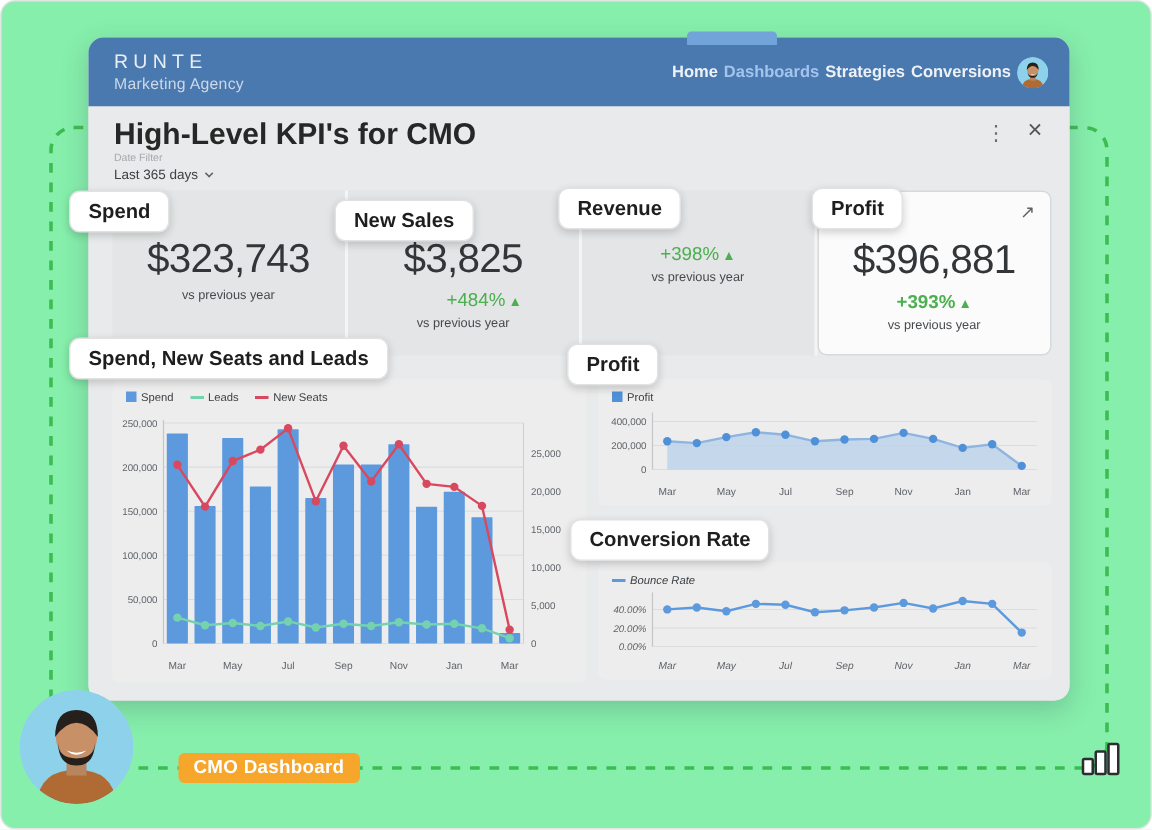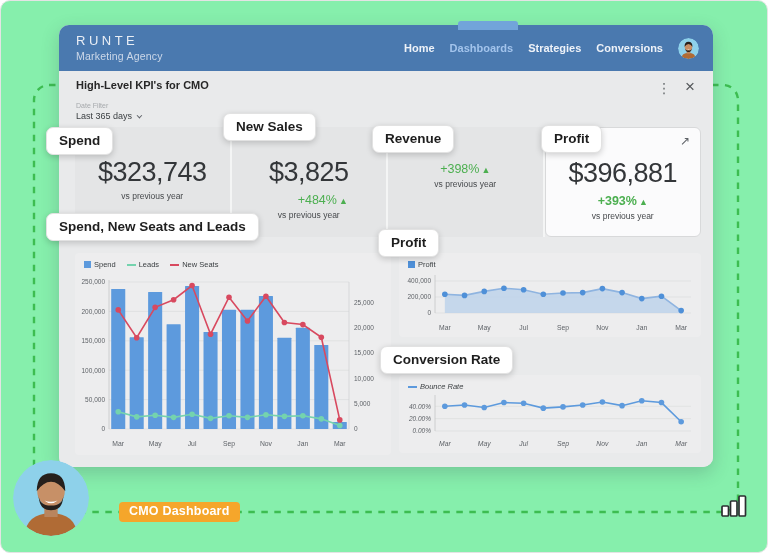--- a/index.html
+++ b/index.html
@@ -11,29 +11,29 @@
   
   .window { position:absolute; left:58px; top:24px; width:654px; height:442px; z-index:2;
             border-radius:10px; box-shadow:0 6px 18px rgba(50,60,75,.22); background:#e9eaeb; }
   .win-header { position:absolute; left:0; top:0; right:0; height:46px; background:#4a79af;
                 border-radius:10px 10px 0 0; }
   .tab-indicator { position:absolute; top:-4px; height:9px; width:60px; left:399px;
                    background:#72a4da; border-radius:3px 3px 0 0; }
   .brand { position:absolute; left:17px; top:8px; color:#e9eef5; }
   .brand-name { font-size:13px; letter-spacing:3.5px; color:#e9eef5; }
   .brand-sub { font-size:10.5px; color:#ccd8e9; margin-top:2px; letter-spacing:.2px; }
-  .nav { position:absolute; right:14px; top:0; height:46px; display:flex; align-items:center; gap:15px; }
+  .nav { position:absolute; right:14px; top:0; height:46px; display:flex; align-items:center; gap:4px; }
   .nav-item { font-size:11px; font-weight:bold; color:#eef2f8; text-decoration:none; cursor:pointer; }
   .nav-item.active { color:#a3c4ec; }
   .nav-avatar { width:21px; height:21px; border-radius:50%; overflow:hidden; display:block; }
 
   
   .panel { position:absolute; left:0; top:46px; right:0; bottom:0; background:#e9eaeb;
            border-radius:0 0 10px 10px; }
-  .panel-title { position:absolute; left:17px; top:8px; font-size:11px; font-weight:bold; color:#272727; }
+  .panel-title { position:absolute; left:17px; top:8px; font-size:20px; font-weight:bold; color:#272727; }
   .kebab { position:absolute; right:42px; top:9px; font-size:14px; color:#6a6e71; cursor:pointer; }
   .close { position:absolute; right:18px; top:7px; font-size:17px; color:#54575a; cursor:pointer; line-height:1; }
   .df-label { position:absolute; left:17px; top:31px; font-size:7px; color:#a6a9ac; }
   .df-value { position:absolute; left:17px; top:40px; font-size:9px; color:#3c4043; cursor:pointer; }
   .chev { display:inline-block; width:4px; height:4px; border-right:1.2px solid #5f6368;
           border-bottom:1.2px solid #5f6368; transform:rotate(45deg) translateY(-2px); margin-left:4px; }
 
   
   .kpi-row { position:absolute; left:16px; top:56px; width:626px; height:110px; display:flex; }
   .kpi-card { flex:1; position:relative; background:#e4e5e6; border-right:2px solid #f4f5f5;
@@ -54,24 +54,24 @@
   .legend .li { display:flex; align-items:center; gap:3px; }
   .sw.sq { width:7px; height:7px; display:inline-block; }
   .sw.ln { width:9px; height:2px; display:inline-block; }
   svg text { font-family:"Liberation Sans", sans-serif; }
 
   
   .chip { position:absolute; z-index:6; background:#fff; border:1px solid #e2e2e2; border-radius:7px;
           padding:5px 12px 6px; font-size:13.5px; font-weight:bold; color:#1e1e1e;
           box-shadow:0 2px 6px rgba(0,0,0,.18); white-space:nowrap; }
   #chip-spend { left:45px; top:126px; }
-  #chip-newsales { left:222px; top:112px; }
+  #chip-newsales { left:222px; top:132px; }
   #chip-revenue { left:371px; top:124px; }
   #chip-profit { left:540px; top:124px; }
-  #chip-ssl { left:45px; top:212px;text-align:center; }
+  #chip-ssl { left:45px; top:224px;text-align:center; }
   #chip-profit2 { left:377px; top:228px; }
   #chip-conv { left:379px; top:345px; }
 
   .badge { position:absolute; left:118px; top:501px; z-index:5; color:#fff; font-size:12.5px;
            font-weight:bold; padding:2px 10px 4px; border-radius:4px; letter-spacing:.2px; }
   .big-avatar { position:absolute; left:12px; top:459px; width:76px; height:76px; z-index:5;
                 border-radius:50%; overflow:hidden; }
   .bars-icon { position:absolute; left:719px; top:489px; z-index:5; }
 </style>
 </head>

